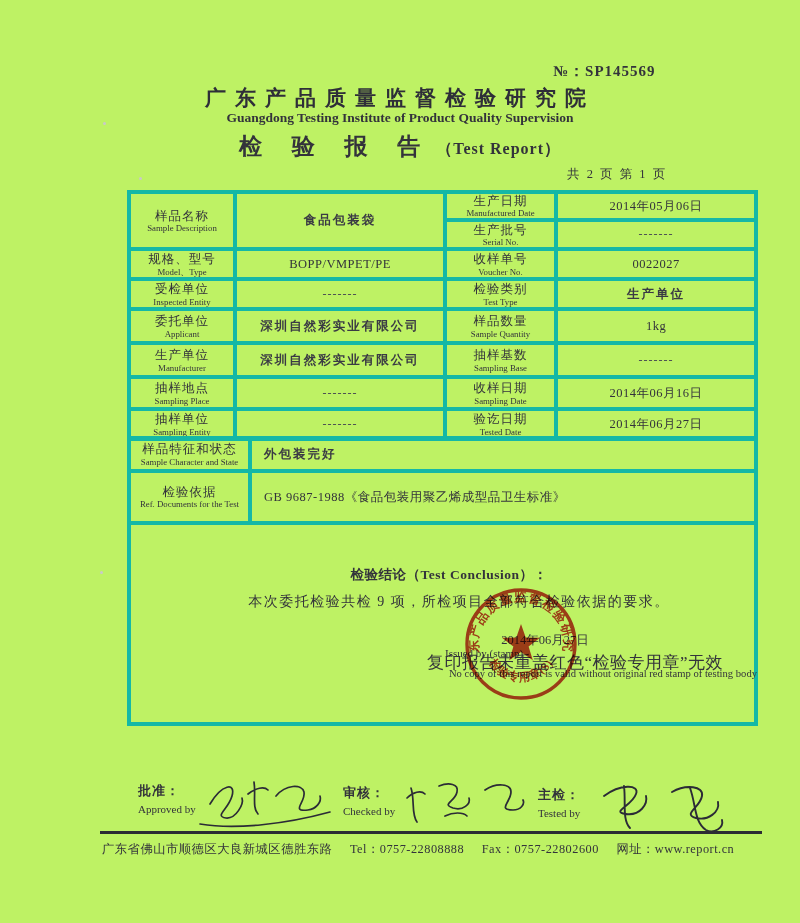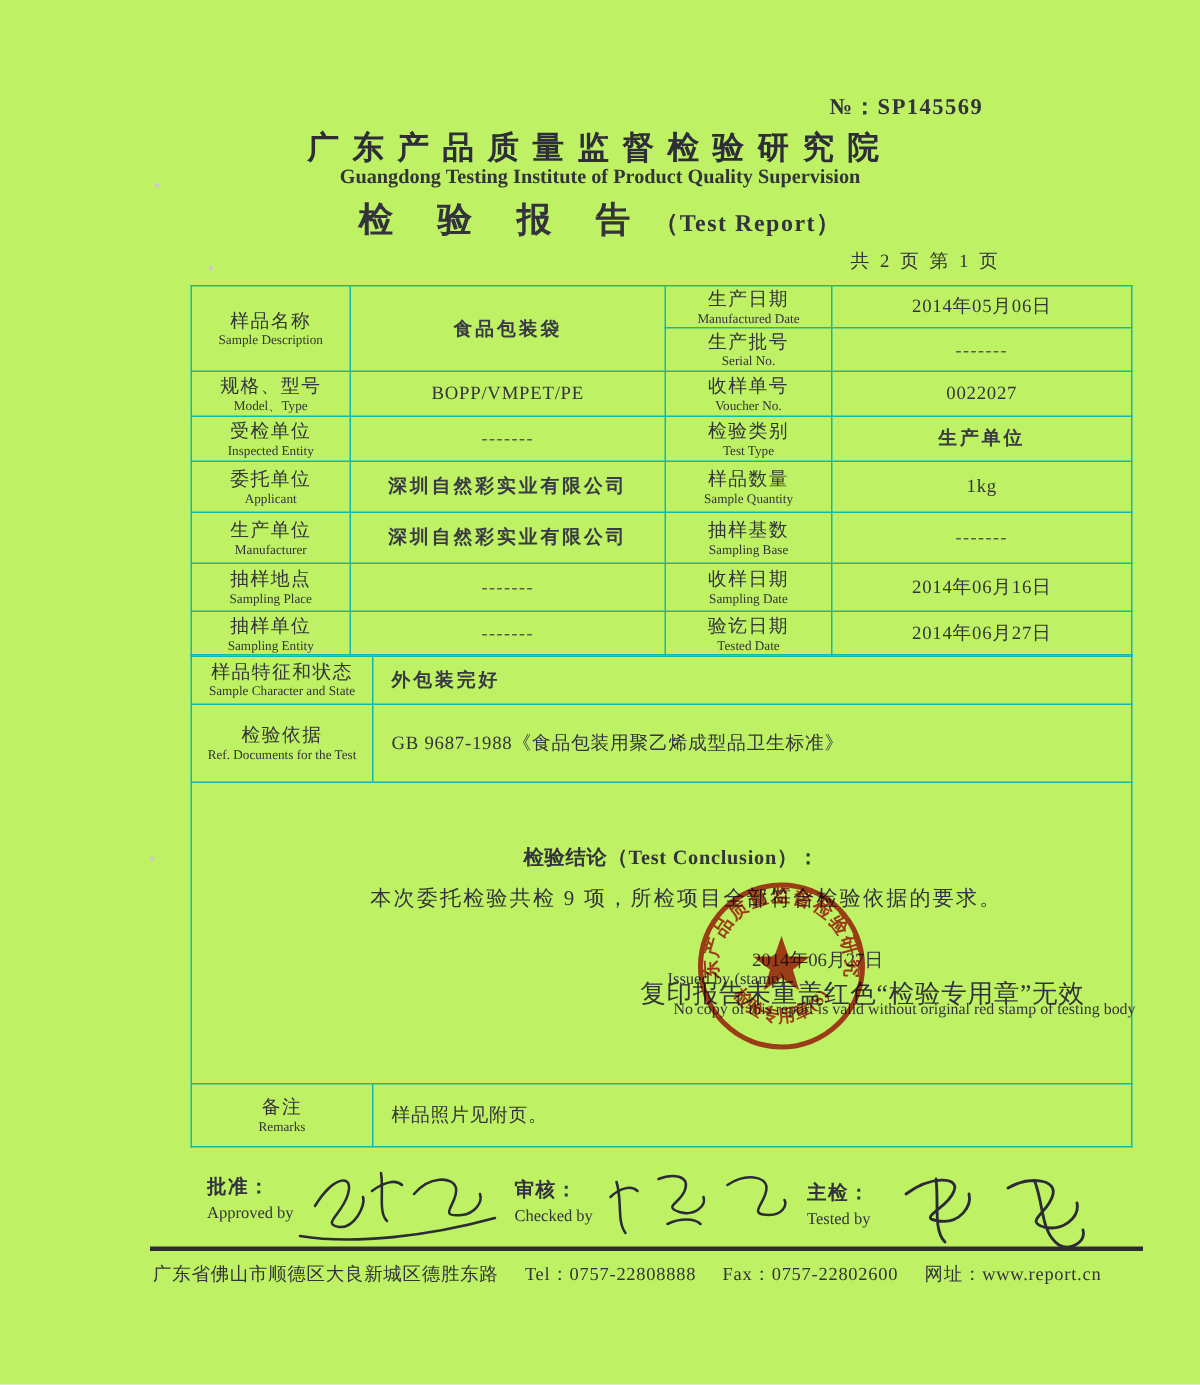--- a/index.html
+++ b/index.html
@@ -15,21 +15,21 @@
              font-size:21px; font-weight:bold; letter-spacing:9px; color:#2e2e38; }
   .inst-en { position:absolute; top:110px; left:0; width:100%; text-align:center;
              font-size:13.5px; font-weight:bold; }
   .title-line { position:absolute; top:131px; left:0; width:100%; text-align:center; }
   .title-cn { font-size:23px; font-weight:bold; letter-spacing:12px; }
   .title-en { font-size:16px; font-weight:bold; letter-spacing:1px; }
   .page-indicator { position:absolute; top:166px; left:567px; font-size:12.5px; letter-spacing:2px; }
 
   
   table { border-collapse:collapse; table-layout:fixed; }
-  td { border:1px solid #14b8a6; vertical-align:middle; text-align:center; overflow:hidden; }
+  td { border:4px solid #14b8a6; vertical-align:middle; text-align:center; overflow:hidden; }
   .tblA { position:absolute; top:190px; left:127px; width:627px; }
   .tblB { position:absolute; top:436px; left:127px; width:627px; }
   .lbl { line-height:1.15; }
   .lbl .cn { font-size:12.5px; letter-spacing:1px; display:block; }
   .lbl .en { font-size:8.8px; display:block; }
   .val-cn { font-family:"Liberation Sans","DejaVu Sans",sans-serif; font-size:12.5px; font-weight:600; letter-spacing:2px; color:#3a3a44; }
   .val-plain { font-size:12.5px; letter-spacing:0.5px; }
   .val-left { text-align:left; padding-left:12px; }
   .dash { font-size:12px; letter-spacing:1px; color:#4a4a52; }
 
@@ -197,27 +197,20 @@
             <span class="cn">检验依据</span>
             <span class="en">Ref. Documents for the Test</span>
           </td>
       <td class="val-plain val-left">GB 9687-1988《食品包装用聚乙烯成型品卫生标准》</td>
     </tr>
     <tr style="height:201px">
       <td colspan="2" class="concl-cell">
         <div class="concl-head">检验结论（Test Conclusion）：</div>
         <div class="concl-body">本次委托检验共检 9 项，所检项目全部符合检验依据的要求。</div>
       </td>
-    </tr>
-    <tr style="height:42px">
-      <td class="lbl">
-            <span class="cn">备注</span>
-            <span class="en">Remarks</span>
-          </td>
-      <td class="val-plain val-left">样品照片见附页。</td>
     </tr>
   </tbody>
     </table>
 
   <div class="issued-en">Issued by (stamp)</div>
   <div class="issued-date">2014年06月27日</div>
   <div class="notice-cn">复印报告未重盖红色“检验专用章”无效</div>
   <div class="notice-en">No copy of this report is valid without original red stamp of testing body</div>
 
   <svg class="stamp" viewBox="0 0 130 130">

